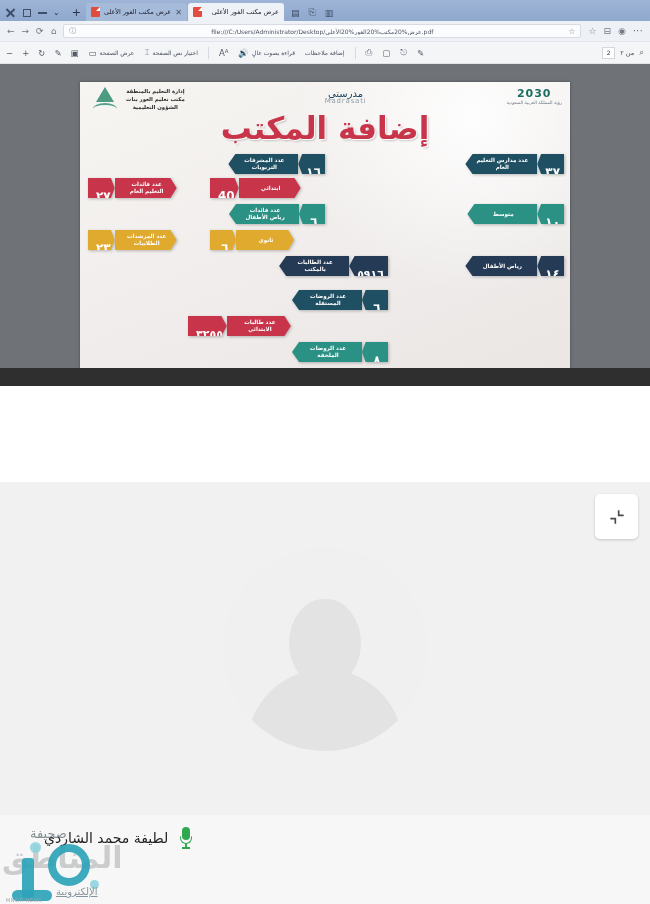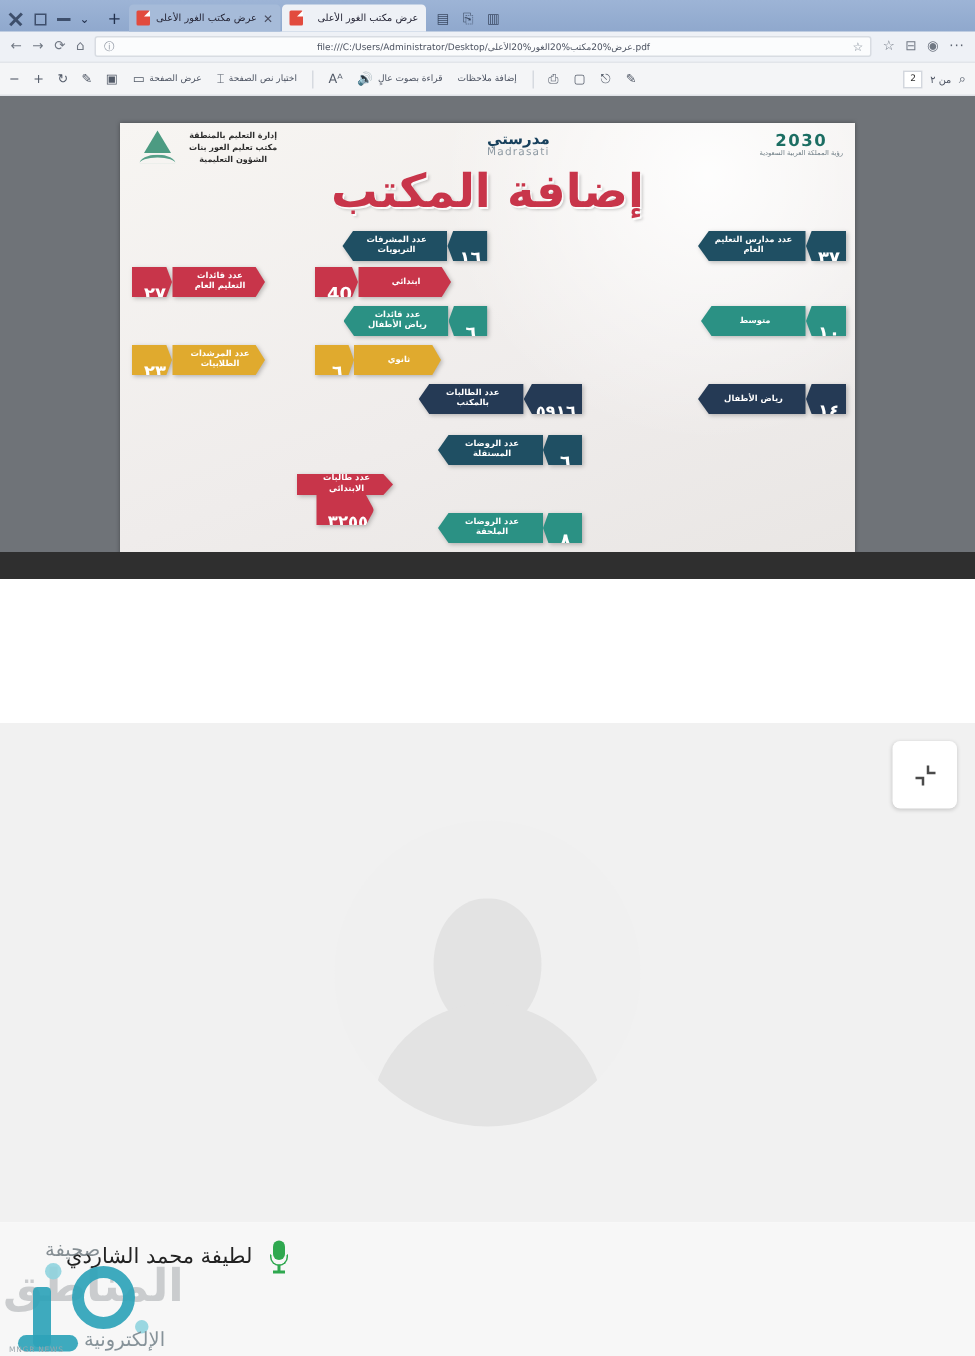--- a/index.html
+++ b/index.html
@@ -111,21 +111,21 @@
   .moe-logo { width:34px; height:26px; position:relative; flex:none; }
   .moe-logo .palm {
     position:absolute; left:50%; top:1px; transform:translateX(-50%);
     width:0; height:0; border-left:9px solid transparent; border-right:9px solid transparent;
     border-bottom:15px solid #2e8b6f; opacity:.85;
   }
   .moe-logo .swords { position:absolute; left:50%; bottom:3px; transform:translateX(-50%);
     width:24px; height:6px; border-top:2px solid #2e8b6f; border-radius:50%/100% 100% 0 0; opacity:.8; }
   .moe-text { text-align:center; font-size:5.4px; line-height:1.45; color:#2d2d2d; font-weight:bold; padding-top:2px; }
   .brand-mid { text-align:center; padding-top:2px; }
-  .brand-mid .ar { font-size:10px; font-weight:bold; color:#17405c; letter-spacing:-.3px; }
+  .brand-mid .ar { font-size:10px; font-weight:normal; color:#17405c; letter-spacing:-.3px; }
   .brand-mid .en { font-size:7px; color:#8e9aa3; letter-spacing:.8px; margin-top:-2px; }
   .vision { text-align:center; padding-top:1px; }
   .vision .num { font-size:11px; font-weight:bold; color:#1c6e63; letter-spacing:1px; font-family:"DejaVu Sans", sans-serif; }
   .vision .cap { font-size:4.5px; color:#6d7c84; letter-spacing:.3px; }
 
   .ig-title {
     position:absolute; top:28px; left:0; right:0; text-align:center;
     font-size: 31px; font-weight: bold; color:#c8354a; letter-spacing:-1px;
     text-shadow: 1px 1px 0 rgba(255,255,255,.9), 2px 2px 2px rgba(0,0,0,.18);
   }
@@ -197,21 +197,21 @@
   .watermark { position:absolute; left:4px; top:818px; width:126px; height:86px; pointer-events:none; }
   .wm-ring { position:absolute; left:44px; top:26px; width:42px; height:42px; border-radius:50%;
              border:8px solid #2ea3b8; opacity:.92; }
   .wm-bar  { position:absolute; left:18px; top:40px; width:12px; height:40px; background:#2ea3b8;
              border-radius:3px; opacity:.92; }
   .wm-foot { position:absolute; left:8px; top:72px; width:40px; height:11px; background:#2ea3b8;
              border-radius:6px; opacity:.92; }
   .wm-dot1 { position:absolute; left:26px; top:24px; width:11px; height:11px; border-radius:50%; background:#8fd3de; opacity:.9;}
   .wm-dot2 { position:absolute; left:86px; top:62px; width:9px; height:9px; border-radius:50%; background:#8fd3de; opacity:.9;}
   .wm-ar   { position:absolute; left:26px; top:8px; font-size:13px; color:#5f6b72; opacity:.75; }
-  .wm-sub  { position:absolute; left:52px; top:68px; font-size:13px; color:#6b7a82; opacity:.8; }
+  .wm-sub  { position:absolute; left:52px; top:68px; font-size:10px; color:#6b7a82; opacity:.8;text-decoration:underline; }
   .wm-tag  { position:absolute; left:2px; bottom:1px; font-size:5px; color:#9aa6ad; letter-spacing:.5px; }
   .wm-big  { position:absolute; left:-2px; top:22px; font-size:30px; color:#2f3a40; opacity:.22; font-weight:bold; white-space:nowrap;}
 </style>
 </head>
 <body>
 
 <div id="app">
 
   <div class="browser">
 
@@ -382,21 +382,21 @@
             <div class="chip left big" style="top: 174px; right: 182px;">
               <span class="num" style="background: rgb(37, 58, 85);">٥٩١٦</span>
               <span class="lbl" style="background: rgb(37, 58, 85); width: 70px;">عدد الطالبات
 بالمكتب</span>
             </div>
             <div class="chip left" style="top: 208px; right: 182px;">
               <span class="num" style="background: rgb(31, 79, 99);">٦</span>
               <span class="lbl" style="background: rgb(31, 79, 99); width: 70px;">عدد الروضات
 المستقلة</span>
             </div>
-            <div class="chip right big" style="top: 234px; left: 118px; flex-direction: column;">
+            <div class="chip right big" style="top: 234px; left: 108px;">
               <span class="lbl" style="background: rgb(200, 53, 74); width: 64px;">عدد طالبات
 الابتدائي</span>
               <span class="num" style="background: rgb(200, 53, 74);">٣٢٥٥</span>
             </div>
             <div class="chip left" style="top: 260px; right: 182px;">
               <span class="num" style="background: rgb(43, 145, 132);">٨</span>
               <span class="lbl" style="background: rgb(43, 145, 132); width: 70px;">عدد الروضات
 الملحقة</span>
             </div>
           </div>

